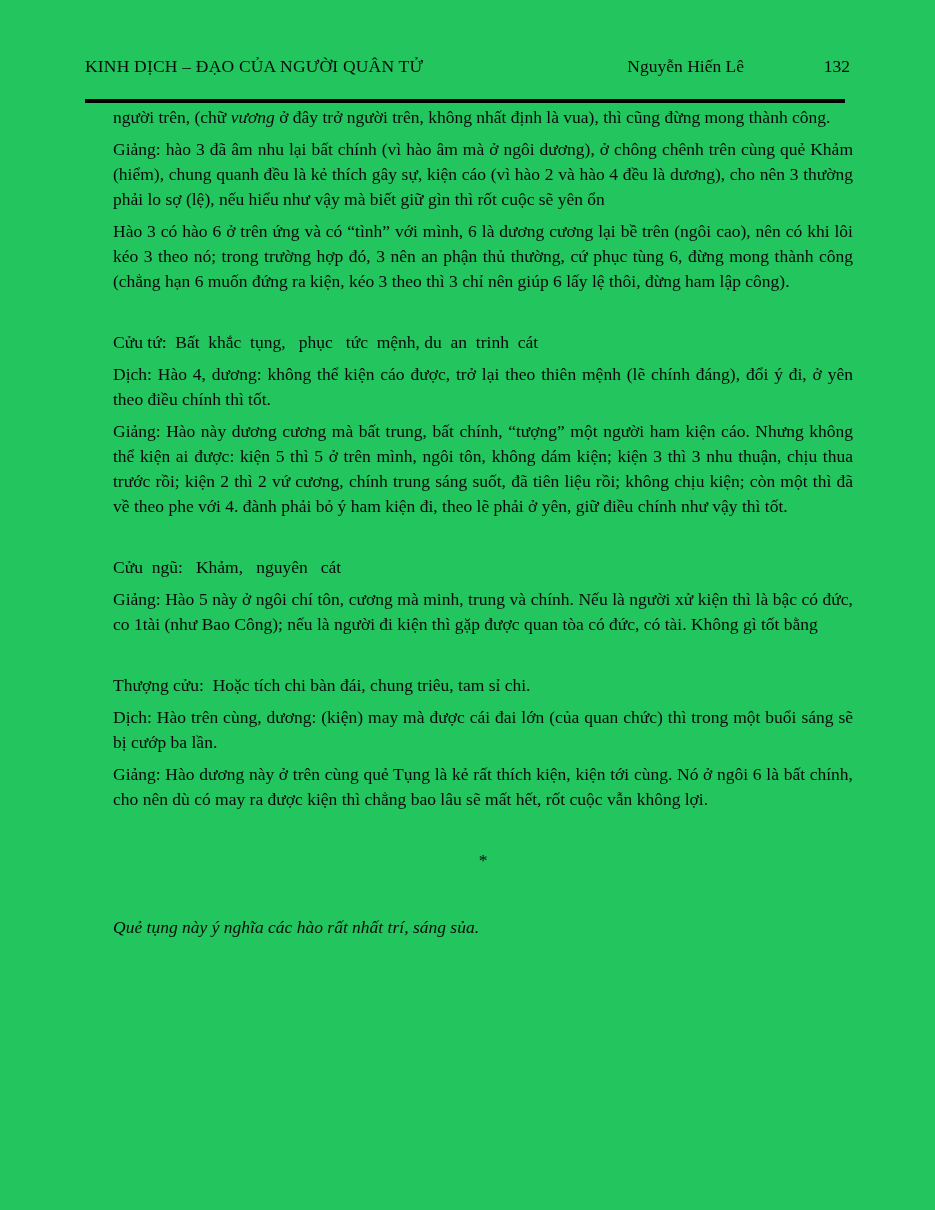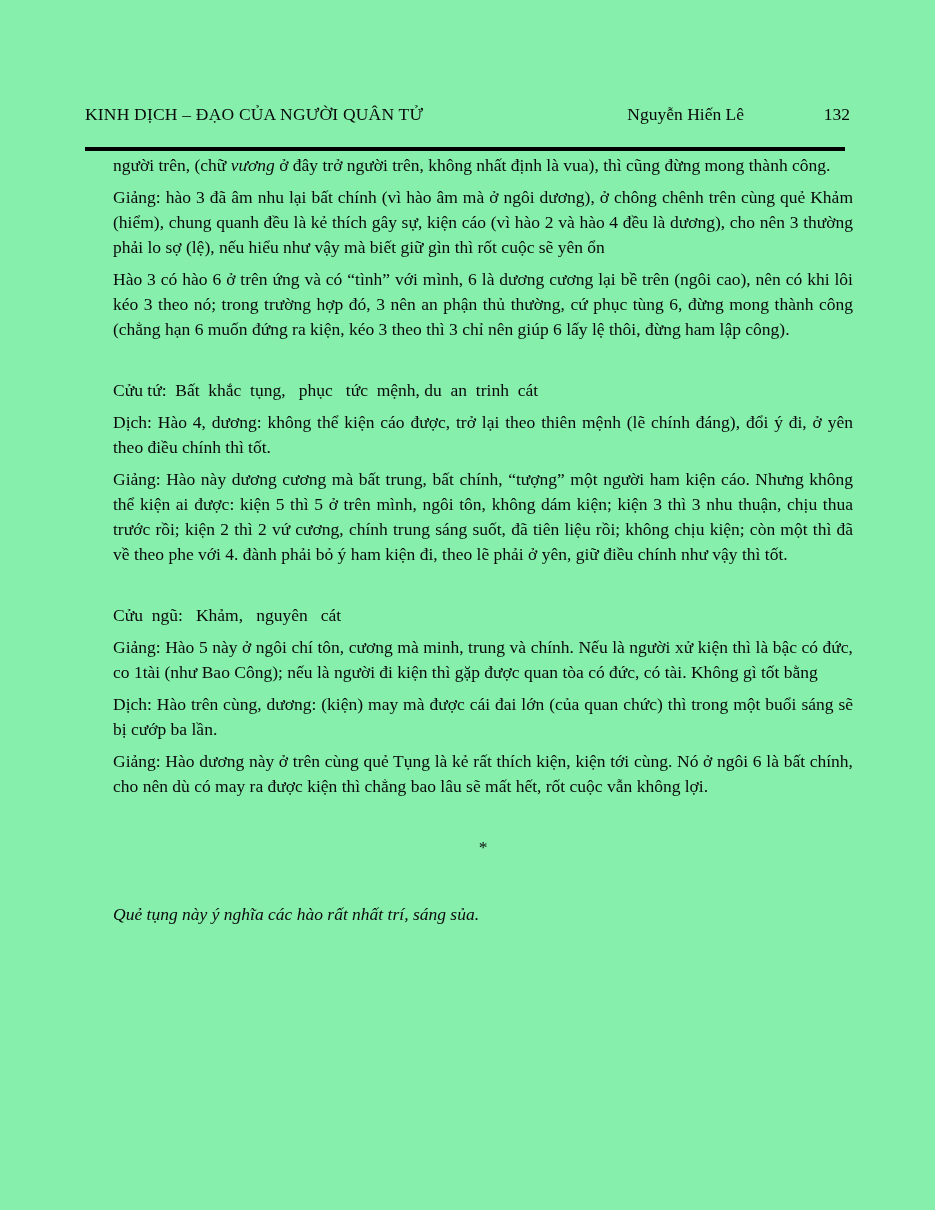--- a/index.html
+++ b/index.html
@@ -4,36 +4,36 @@
 <style>
   html, body {
     margin: 0;
     padding: 0;
     background: #ffffff;
   }
   .page {
     position: relative;
     width: 935px;
     height: 1210px;
-    background: #86efac;
+    background: #22c55e;
     color: #0a0a0a;
     font-family: "Liberation Serif", "DejaVu Serif", serif;
     overflow: hidden;
     box-sizing: border-box;
   }
   .header {
     display: flex;
     align-items: baseline;
     margin: 54px 85px 0 85px;
     font-size: 17.5px;
     line-height: 24px;
     white-space: nowrap;
   }
   .book-title { flex: 1 1 auto; letter-spacing: 0.2px; }
-  .author { flex: 0 0 auto; margin-top: 48px; }
+  .author { flex: 0 0 auto; }
   .page-num { flex: 0 0 auto; margin-left: 72px; width: 34px; text-align: right; }
   .rule {
     margin: 21px 0 0 85px;
     width: 760px;
     height: 4px;
     background: #000000;
   }
   .body {
     margin: 2px 12px 0 113px;
     width: 740px;
@@ -87,20 +87,21 @@
 
     <p>Dịch: Hào 4, dương: không thể kiện cáo được, trở lại theo thiên mệnh (lẽ chính đáng), đổi ý đi, ở yên theo điều chính thì tốt.</p>
 
     <p>Giảng: Hào này dương cương mà bất trung, bất chính, “tượng” một người ham kiện cáo. Nhưng không thể kiện ai được: kiện 5 thì 5 ở trên mình, ngôi tôn, không dám kiện; kiện 3 thì 3 nhu thuận, chịu thua trước rồi; kiện 2 thì 2 vứ cương, chính trung sáng suốt, đã tiên liệu rồi; không chịu kiện; còn một thì đã về theo phe với 4. đành phải bỏ ý ham kiện đi, theo lẽ phải ở yên, giữ điều chính như vậy thì tốt.</p>
 
     <p class="sect verse">Cửu  ngũ:   Khảm,   nguyên   cát</p>
 
 
     <p>Giảng: Hào 5 này ở ngôi chí tôn, cương mà minh, trung và chính. Nếu là người xử kiện thì là bậc có đức, co 1tài (như Bao Công); nếu là người đi kiện thì gặp được quan tòa có đức, có tài. Không gì tốt bằng</p>
 
+    <p class="sect verse">Thượng cửu:  Hoặc tích chi bàn đái, chung triêu, tam sỉ chi.</p>
 
     <p>Dịch: Hào trên cùng, dương: (kiện) may mà được cái đai lớn (của quan chức) thì trong một buổi sáng sẽ bị cướp ba lần.</p>
 
     <p>Giảng: Hào dương này ở trên cùng quẻ Tụng là kẻ rất thích kiện, kiện tới cùng. Nó ở ngôi 6 là bất chính, cho nên dù có may ra được kiện thì chẳng bao lâu sẽ mất hết, rốt cuộc vẫn không lợi.</p>
 
     <p class="star-line">*</p>
 
     <p class="closing">Quẻ tụng này ý nghĩa các hào rất nhất trí, sáng sủa.</p>
 
   </div>

